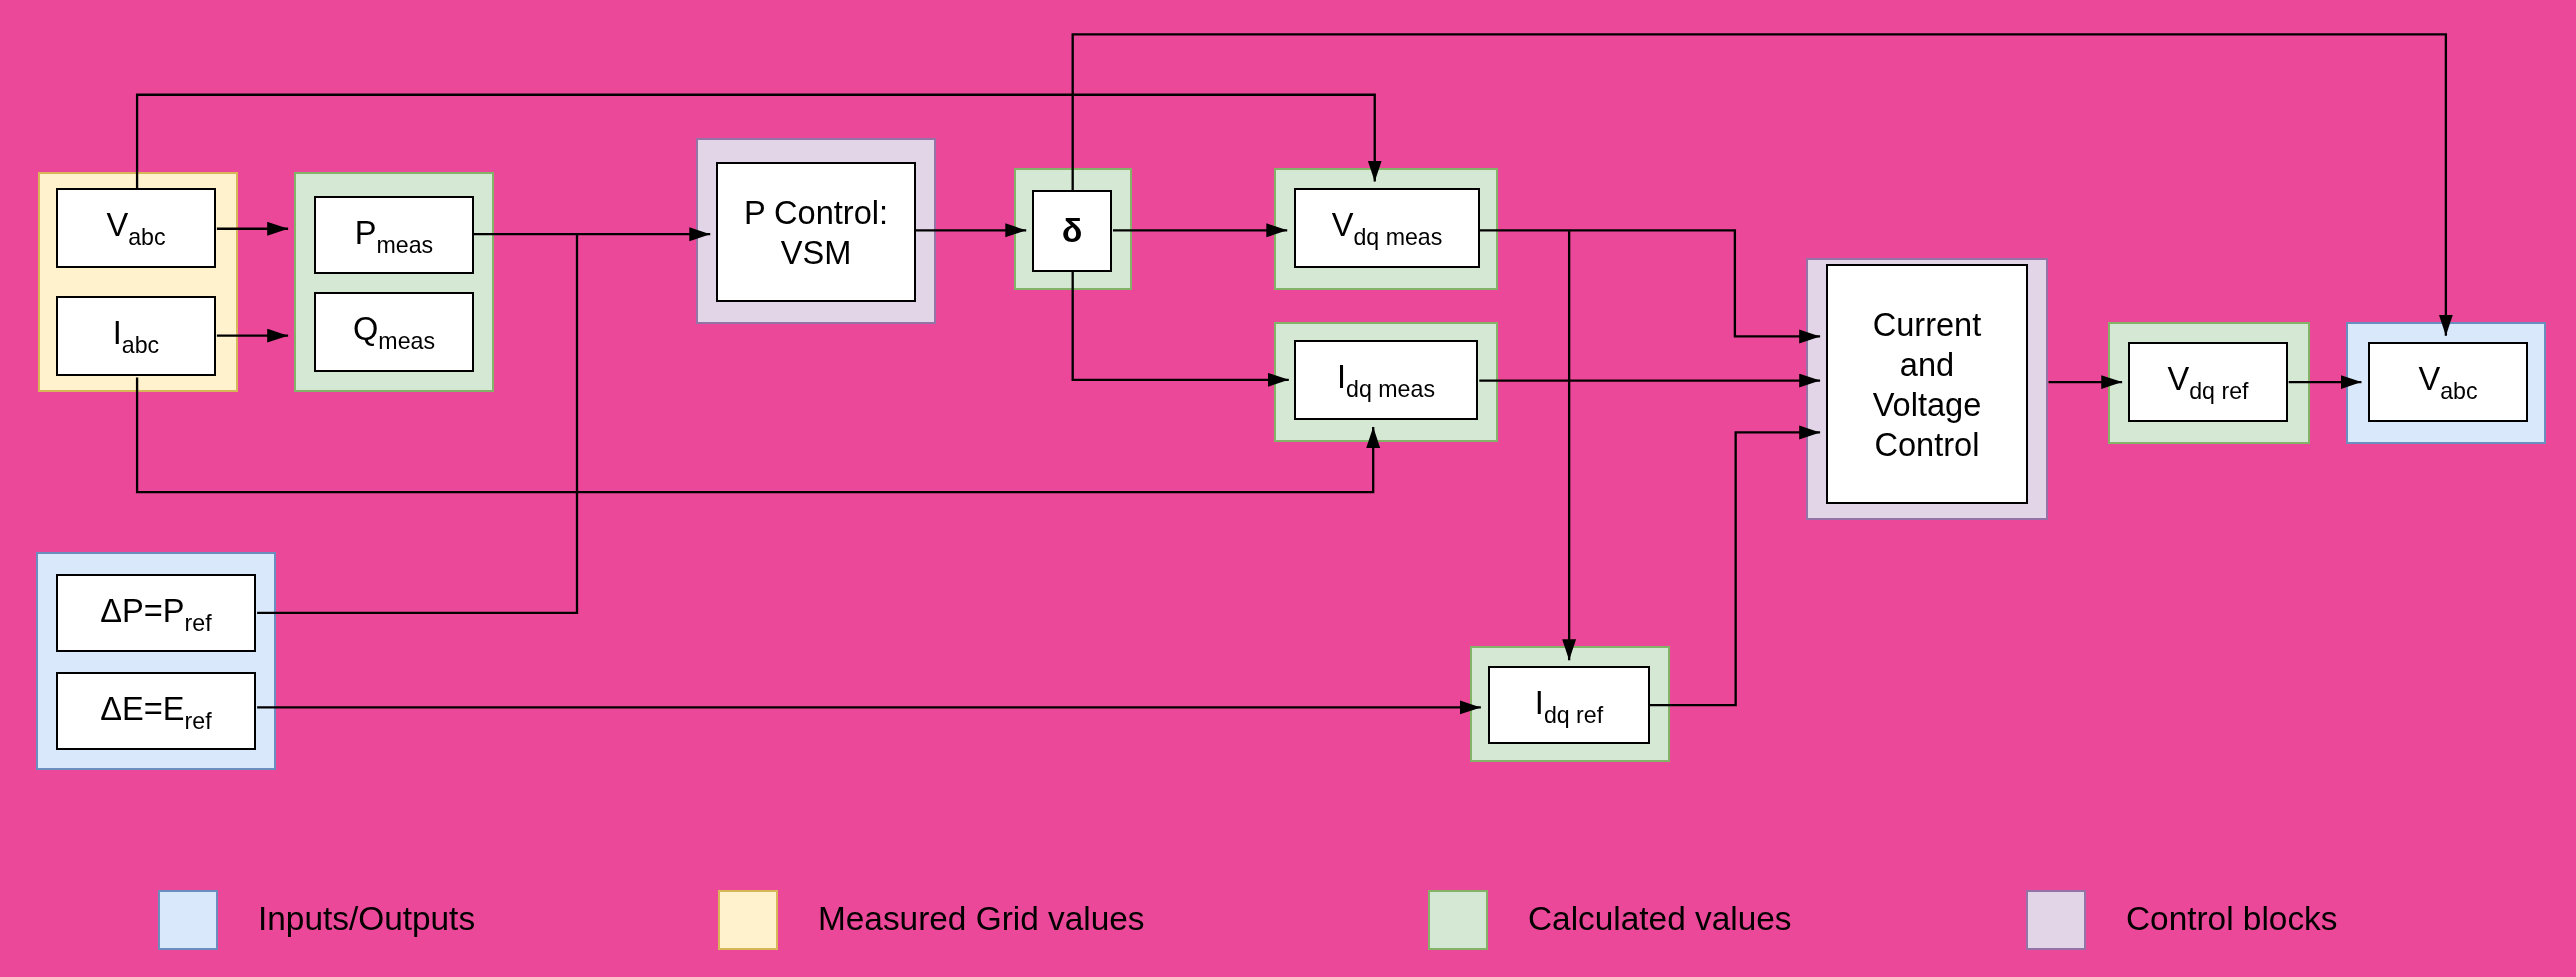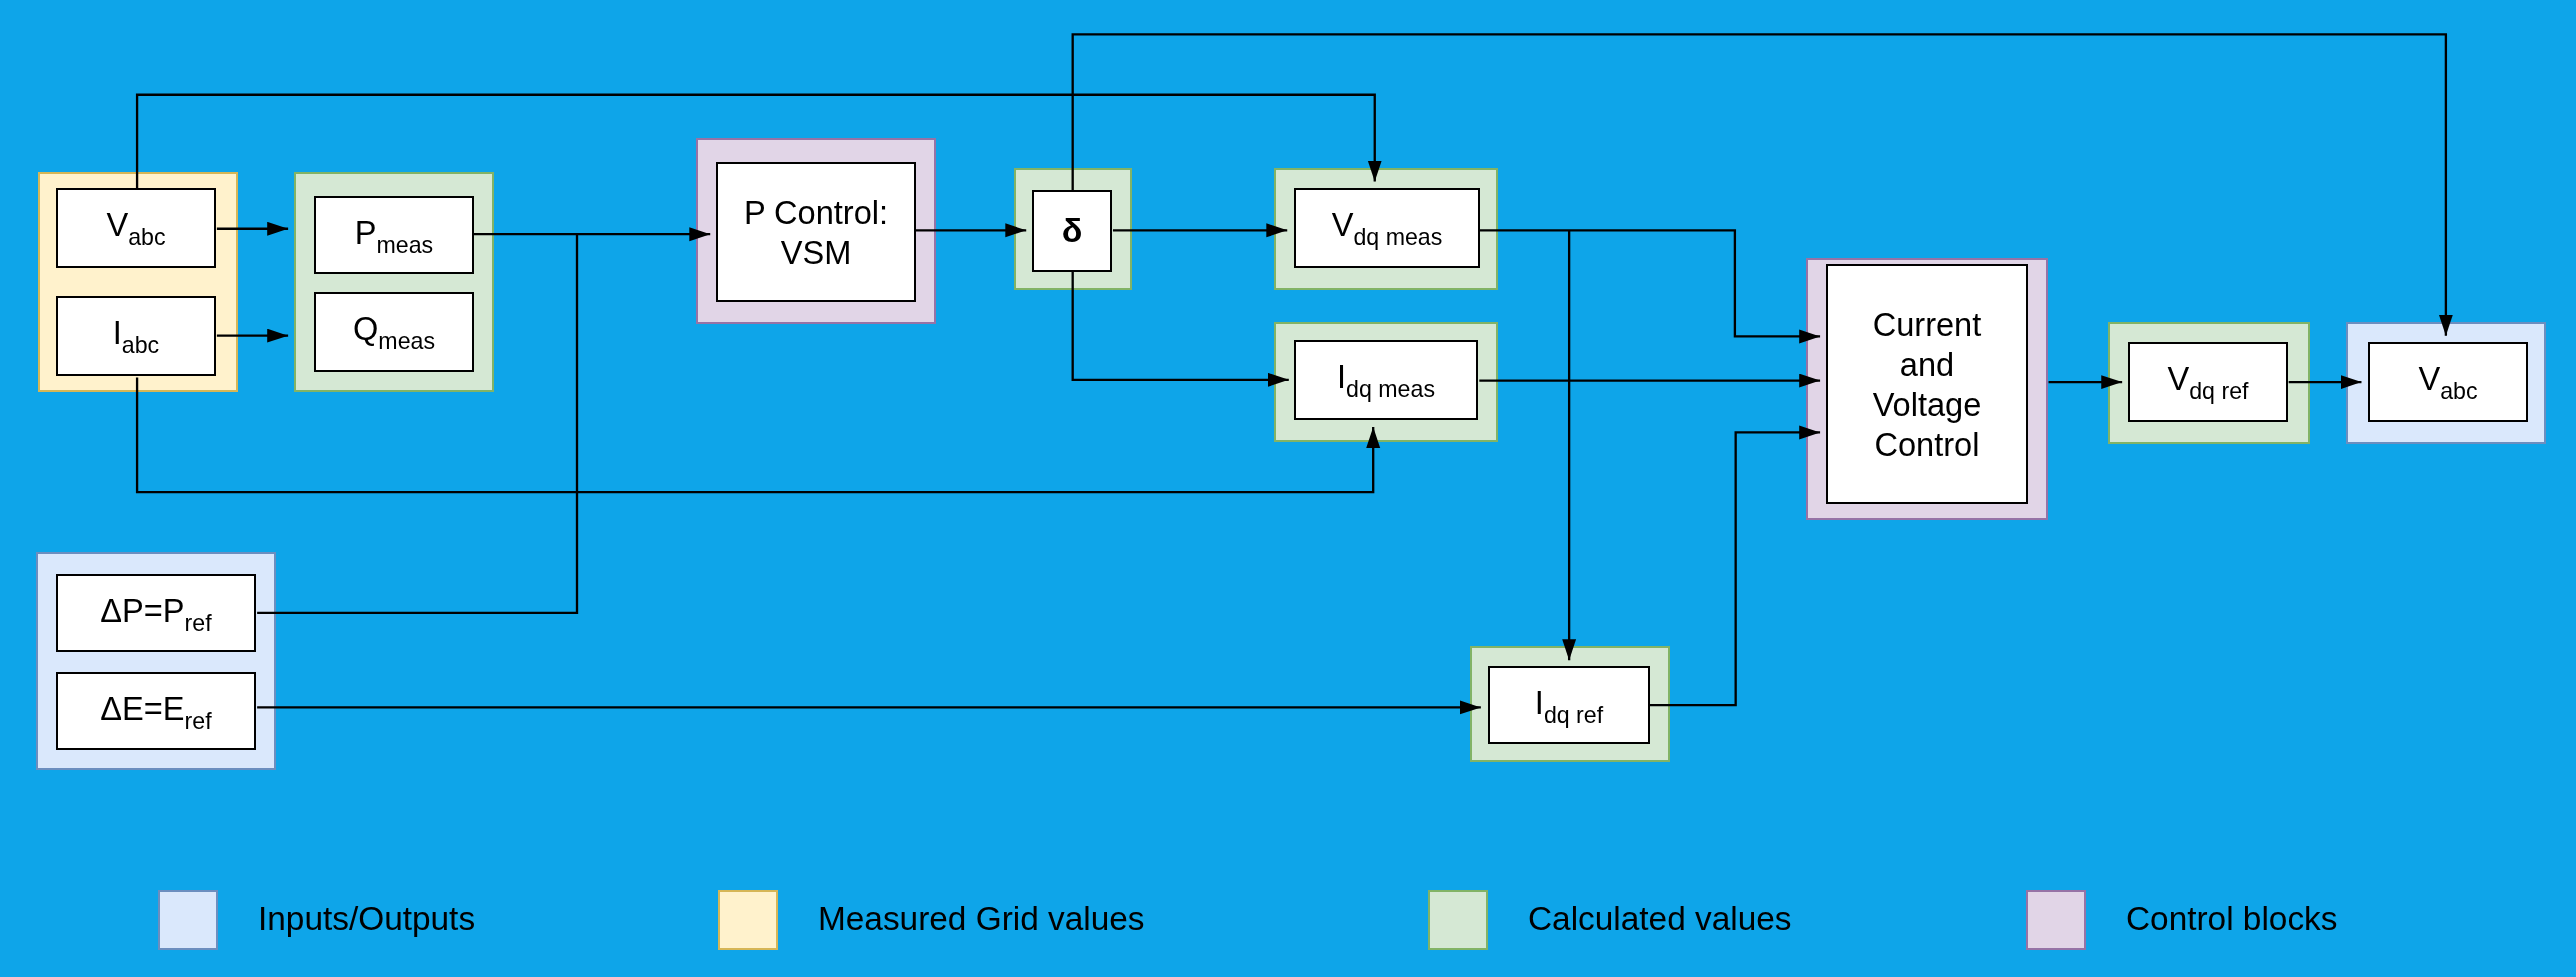--- a/index.html
+++ b/index.html
@@ -1,16 +1,16 @@
 <!DOCTYPE html>
 <html style="font-size:12.4px"><head>
 <meta charset="utf-8">
 <style>
   html,body{margin:0;padding:0;background:#ffffff;}
-  .viewport{position:relative;width:2576px;height:977px;overflow:hidden;background:#0ea5e9;}
+  .viewport{position:relative;width:2576px;height:977px;overflow:hidden;background:#ec4899;}
   #canvas{position:absolute;left:0;top:0;width:1288px;height:489px;
           transform:scale(2);transform-origin:0 0;
           font-family:"Liberation Sans", sans-serif;color:#000;}
   .group{position:absolute;border:1.2px solid;box-sizing:border-box;}
   .node{position:absolute;border:1.2px solid;box-sizing:border-box;
         display:flex;align-items:center;justify-content:center;text-align:center;}
   .lbl{font-size:16.3px;line-height:1.05;white-space:nowrap;}
   .lbl sub{font-size:11.6px;line-height:1;}
   .lbl.bold{font-weight:700;font-size:17px;}
   .multi{font-size:16.3px;line-height:20px;}

